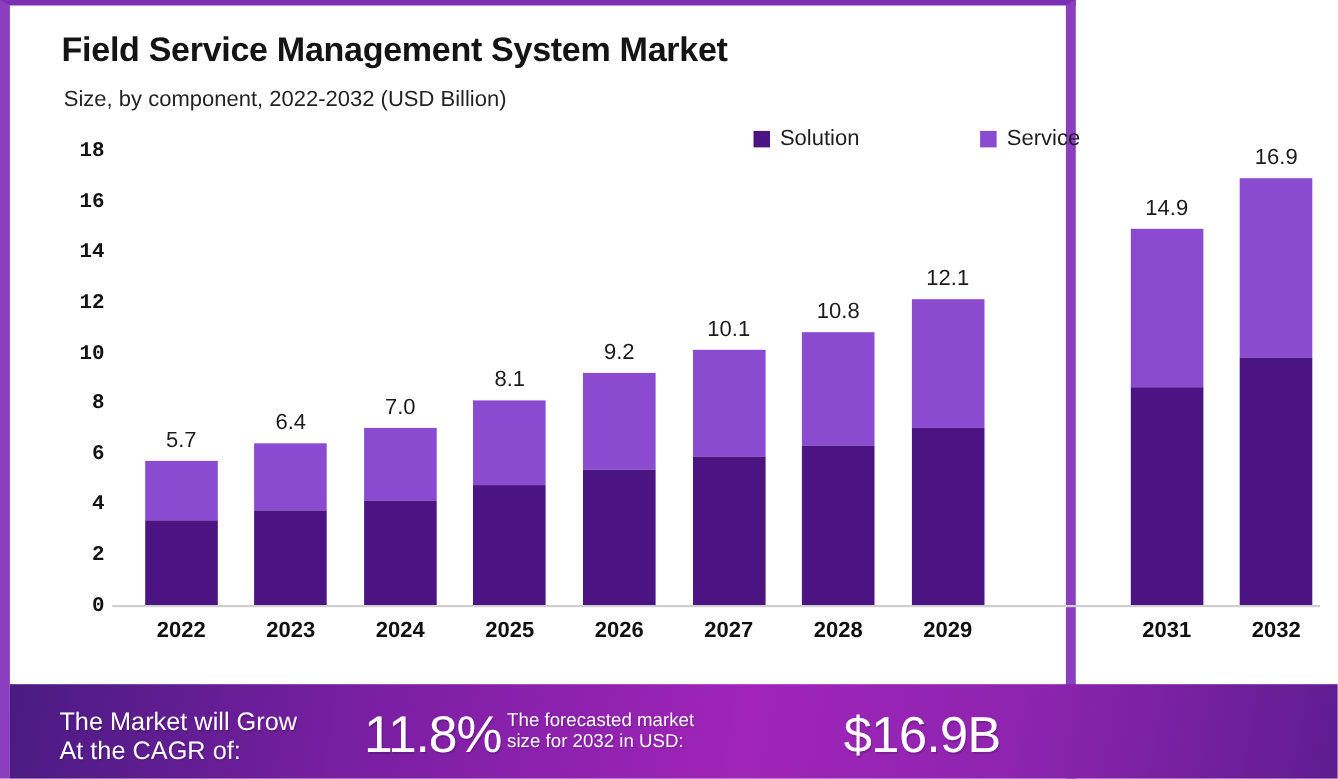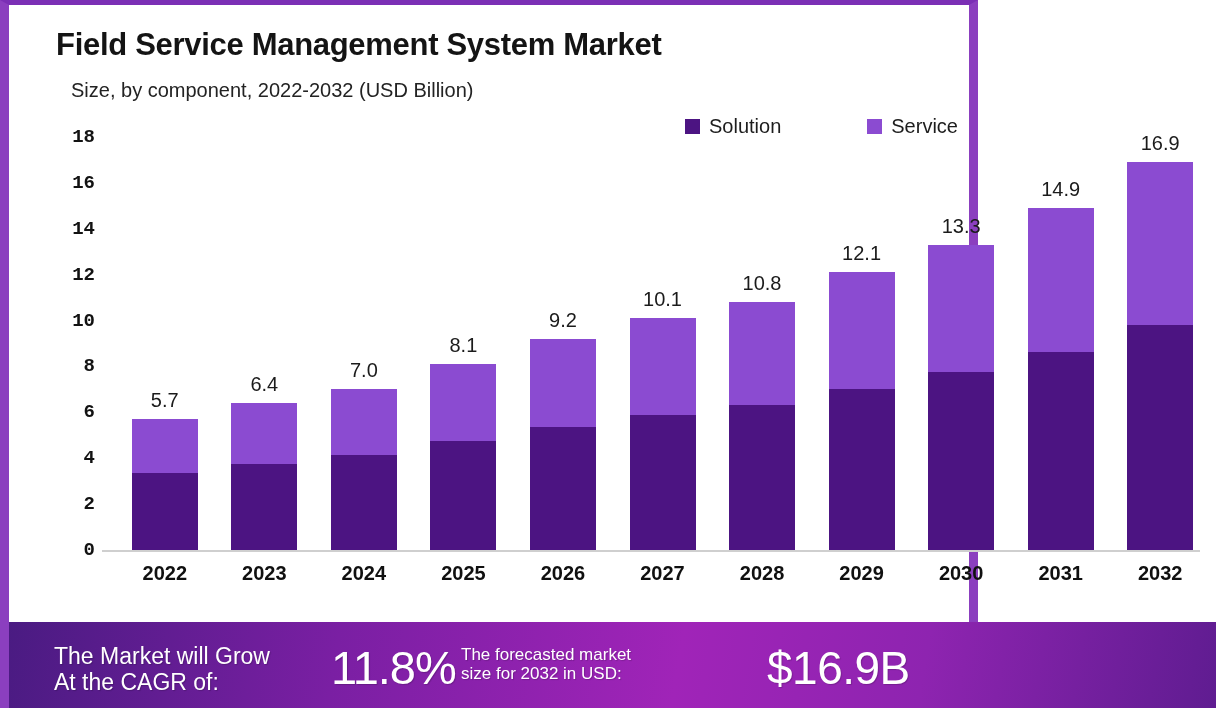--- a/index.html
+++ b/index.html
@@ -6,24 +6,24 @@
   body{width:1216px;height:708px;font-family:"Liberation Sans",sans-serif;overflow:hidden;}
 
   .page{position:relative;width:978px;height:708px;box-sizing:border-box;
         background:#ffffff;border-left:9px solid #8B3FBF;border-right:9px solid #8B3FBF;
         border-top:5px solid #7B2FB5;border-bottom:0;}
 
   
   .title{position:absolute;left:47px;top:22px;font-size:31px;font-weight:bold;
          color:#141414;letter-spacing:-0.3px;white-space:nowrap;}
   .subtitle{position:absolute;left:49px;top:74px;font-size:20px;color:#232323;
-            white-space:nowrap;margin-left:13px;}
+            white-space:nowrap;}
 
   
-  .legend{position:absolute;left:676px;top:110px;display:flex;gap:86px;align-items:center;}
+  .legend{position:absolute;left:676px;top:110px;display:flex;gap:110px;align-items:center;}
   .legend-item{display:flex;align-items:center;gap:9px;}
   .legend-swatch{width:15px;height:15px;display:block;}
   .legend-label{font-size:20px;color:#1d1d1d;white-space:nowrap;}
 
   
   .plot{position:absolute;left:0;top:0;width:1198px;height:600px;}
   .ytick{position:absolute;right:0;transform:translateY(-50%);font-size:19px;
          font-weight:bold;color:#121212;text-align:right;width:34px;font-family:Liberation Mono, monospace;}
   .ytick-wrap{position:absolute;left:52px;top:0;width:34px;height:600px;}
   .axis-line{position:absolute;left:93px;top:545px;width:1098px;height:2px;background:#cfcfcf;}
@@ -146,28 +146,20 @@
           <div class="xlabel">2028</div>
         </div>
         <div class="bar-group" style="left: 713.591px;">
           <div class="bar-stack">
             <div class="bar-total">12.1</div>
             <div class="seg seg-service" style="height: 117.017px; background: rgb(139, 75, 209);"></div>
             <div class="seg seg-solution" style="height: 160.611px; background: rgb(76, 20, 130);"></div>
           </div>
           <div class="xlabel">2029</div>
         </div>
-        <div class="bar-group" style="left: 813.136px;">
-          <div class="bar-stack">
-            <div class="bar-total">13.3</div>
-            <div class="seg seg-service" style="height: 127.342px; background: rgb(139, 75, 209);"></div>
-            <div class="seg seg-solution" style="height: 177.819px; background: rgb(76, 20, 130);"></div>
-          </div>
-          <div class="xlabel">2030</div>
-        </div>
         <div class="bar-group" style="left: 912.682px;">
           <div class="bar-stack">
             <div class="bar-total">14.9</div>
             <div class="seg seg-service" style="height: 143.403px; background: rgb(139, 75, 209);"></div>
             <div class="seg seg-solution" style="height: 198.469px; background: rgb(76, 20, 130);"></div>
           </div>
           <div class="xlabel">2031</div>
         </div>
         <div class="bar-group" style="left: 1012.23px;">
           <div class="bar-stack">

